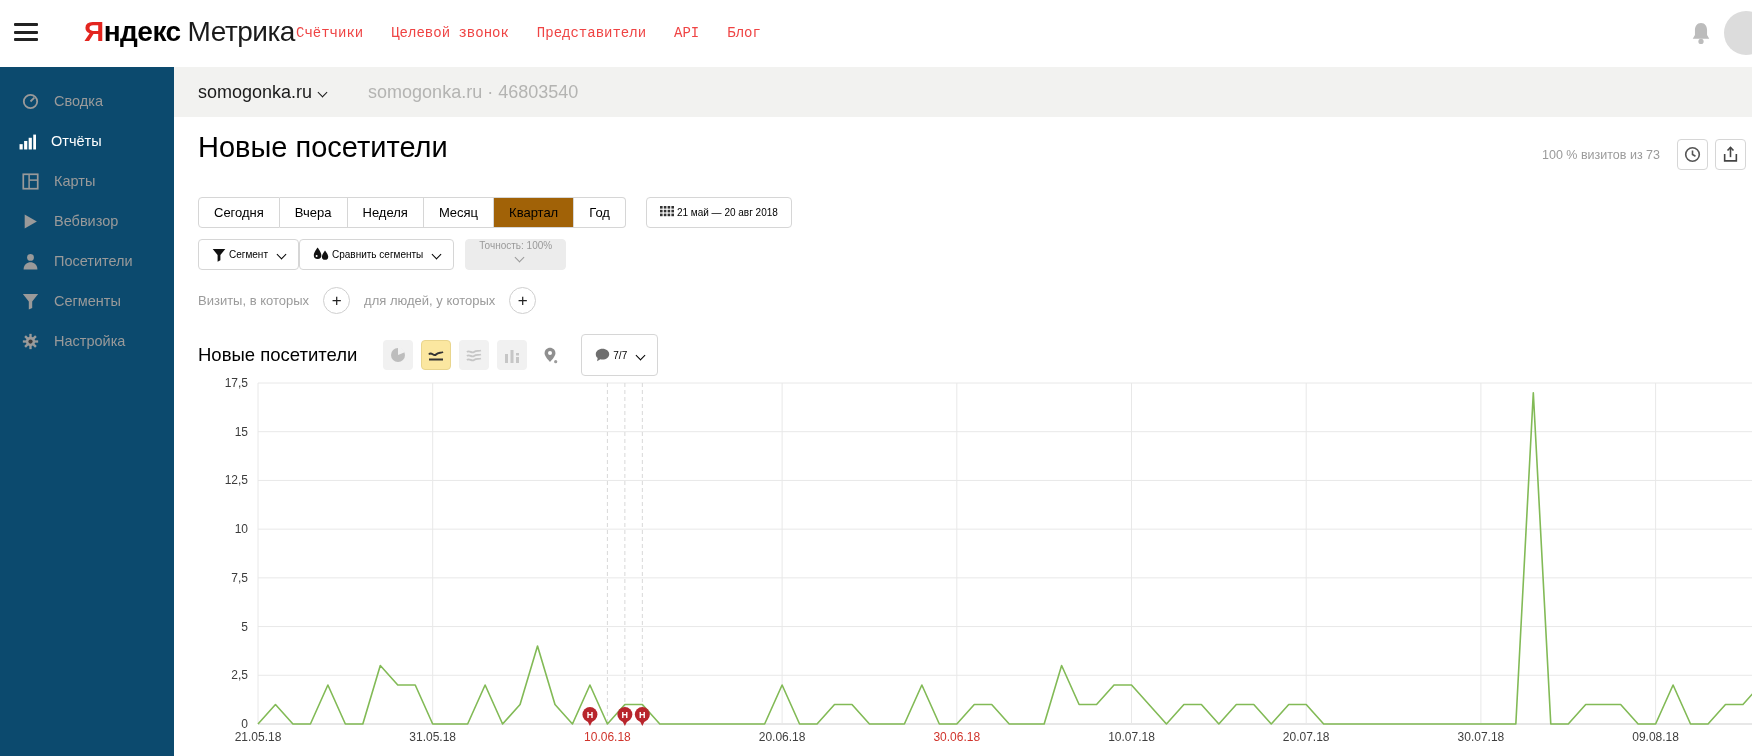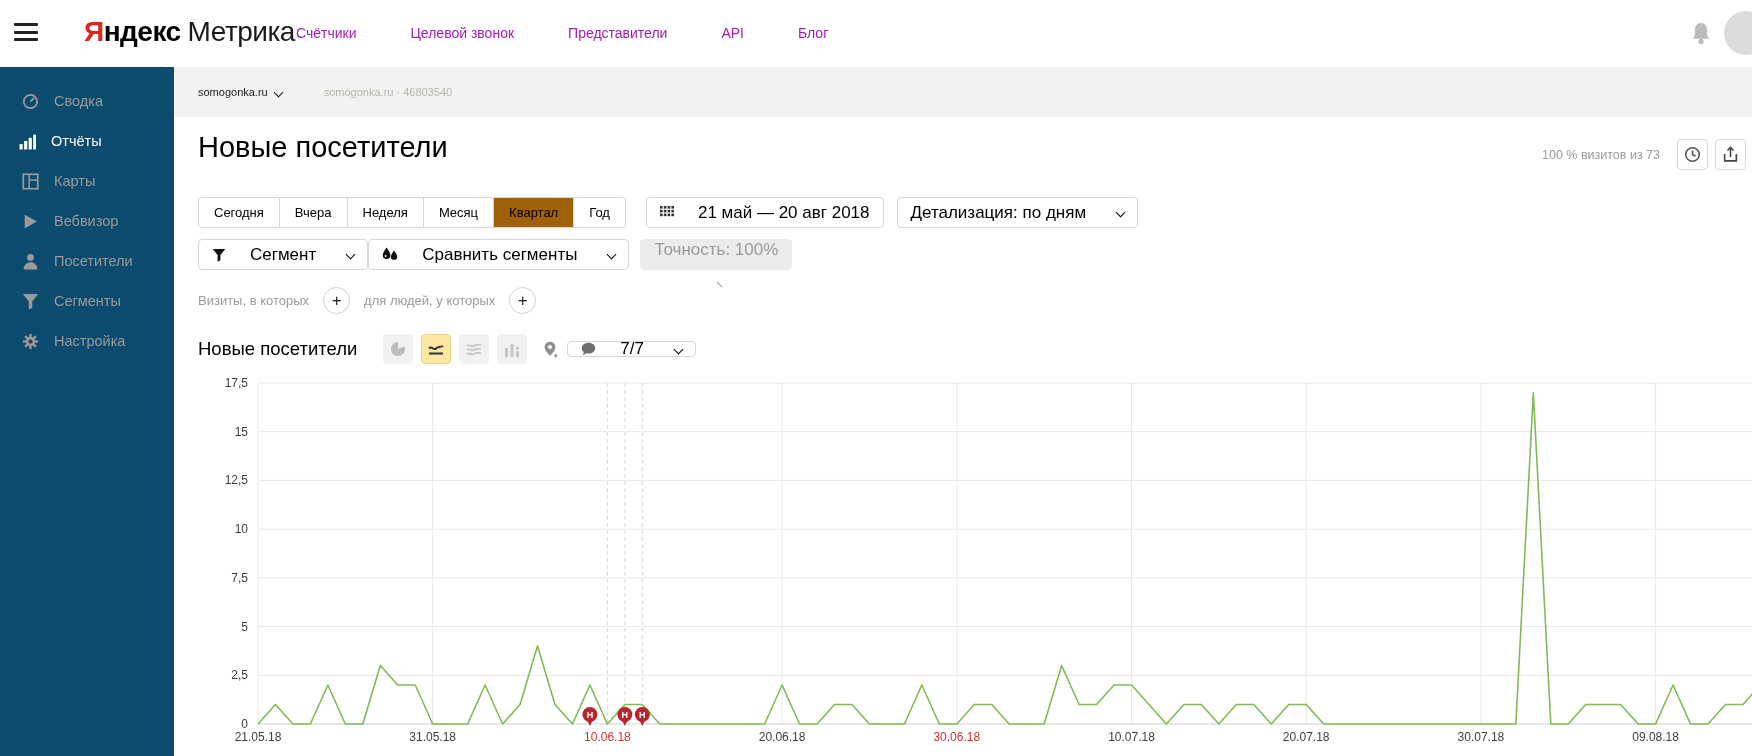--- a/index.html
+++ b/index.html
@@ -6,32 +6,32 @@
   body{width:1752px;height:756px;position:relative;overflow:hidden;background:#fff;
        font-family:"Liberation Sans",sans-serif;color:#000;}
   
   .header{position:absolute;top:0;left:0;right:0;height:67px;background:#fff;z-index:5;}
   .burger{position:absolute;left:14px;top:23px;width:24px;height:20px;cursor:pointer;}
   .burger i{display:block;height:3px;background:#222;margin-bottom:4.5px;border-radius:1px;}
   .logo{position:absolute;left:84px;top:16px;font-size:28px;letter-spacing:-0.5px;white-space:nowrap;}
   .logo .ya{color:#e3251f;font-weight:700;}
   .logo .ndex{color:#000;font-weight:700;}
   .logo .product{color:#1a1a1a;font-weight:400;margin-left:7px;}
-  .topnav{position:absolute;left:296px;top:25px;display:flex;gap:54px;font-size:14px;color:#a21caf;}
+  .topnav{position:absolute;left:296px;top:25px;display:flex;gap:28px;font-size:14px;color:#ef4444;font-family:Liberation Mono, monospace;}
   .topnav span{cursor:pointer;white-space:nowrap;}
   .bell{position:absolute;right:40px;top:21px;width:22px;height:24px;cursor:pointer;}
   .avatar{position:absolute;right:-16px;top:11px;width:44px;height:44px;border-radius:50%;background:#dcdcdc;}
   
   .sidebar{position:absolute;top:67px;left:0;width:174px;bottom:0;background:#0c4a6e;padding-top:14px;box-sizing:border-box;z-index:4;}
   .side-item{display:flex;align-items:center;gap:15px;padding:11.5px 0 11.5px 22px;color:#9a9a9a;font-size:14.5px;cursor:pointer;}
   .side-item svg{flex:0 0 auto;}
   .side-item.active{color:#fff;padding-left:19px;}
   
   .counterbar{position:absolute;left:174px;top:67px;right:0;height:50px;background:#f2f2f0;
-              display:flex;align-items:center;padding-left:24px;gap:42px;font-size:11px;box-sizing:border-box;}
+              display:flex;align-items:center;padding-left:24px;gap:42px;font-size:18px;box-sizing:border-box;}
   .counter-select{color:#1a1a1a;cursor:pointer;display:flex;align-items:center;}
   .counter-desc{color:#b4b4b2;}
   .caret{width:6px;height:6px;border-right:1.5px solid currentColor;border-bottom:1.5px solid currentColor;
          display:inline-block;transform:rotate(45deg);margin-left:7px;vertical-align:2px;}
   
   .main{position:absolute;left:174px;top:117px;right:0;bottom:0;background:#fff;}
   .title{position:absolute;left:24px;top:14px;font-size:29px;font-weight:400;margin:0;white-space:nowrap;}
   .meta-text{position:absolute;right:92px;top:31px;font-size:12.5px;color:#9a9a9a;white-space:nowrap;}
   .sq-btn{position:absolute;top:22px;width:31px;height:31px;border:1px solid #d6d6d6;border-radius:4px;
           background:#fff;box-sizing:border-box;display:flex;align-items:center;justify-content:center;cursor:pointer;}
@@ -41,36 +41,36 @@
   .row-periods{top:80px;}
   .row-segments{top:122px;}
   .row-filters{top:170px;}
   .row-section{top:217px;}
   .pgroup{display:inline-flex;text-align:center;}
   .pbtn{height:31px;padding:0 15px;border:1px solid #d6d6d6;border-left:none;background:#fff;font-size:13px;
         display:flex;align-items:center;cursor:pointer;box-sizing:border-box;}
   .pbtn:first-child{border-left:1px solid #d6d6d6;border-radius:4px 0 0 4px;}
   .pbtn:last-child{border-radius:0 4px 4px 0;}
   .pbtn.selected{background:#a16207;}
-  .btn{height:31px;padding:0 13px;border:1px solid #d6d6d6;border-radius:4px;background:#fff;font-size:17px;
-       display:flex;align-items:center;gap:24px;cursor:pointer;box-sizing:border-box;white-space:nowrap;}
+  .btn{height:31px;padding:0 13px;border:1px solid #d6d6d6;border-radius:4px;background:#fff;font-size:10px;
+       display:flex;align-items:center;gap:3px;cursor:pointer;box-sizing:border-box;white-space:nowrap;}
   .btn-cal{margin-left:20px;}
   .btn-detail{margin-left:13px;}
   .btn-gray{background:#ececec;border-color:#ececec;color:#9a9a9a;margin-left:11px;flex-direction:column;}
   .row-segments .btn + .btn{}
   .filter-label{font-size:13px;color:#9b9b9b;}
   .plus-btn{width:27px;height:27px;border:1px solid #cfcfcf;border-radius:50%;background:#fff;margin:0 14px;
             display:flex;align-items:center;justify-content:center;font-size:17px;color:#222;cursor:pointer;line-height:1;}
   .section-title{font-size:18.5px;color:#000;margin:0;font-weight:400;white-space:nowrap;}
   .chart-icons{display:flex;gap:8px;margin-left:26px;align-items:center;}
   .ic{width:30px;height:30px;border-radius:4px;background:#f1f1f1;border:1px solid transparent;
       display:flex;align-items:center;justify-content:center;cursor:pointer;box-sizing:border-box;}
   .ic.selected{background:#fbe7a0;border-color:#e9d58d;}
   .ic.bare{background:transparent;}
-  .btn-comments{margin-left:2px;height:16px;}
+  .btn-comments{margin-left:16px;height:42px;}
   
   .chart-wrap{position:absolute;left:0;top:223px;width:1578px;height:416px;overflow:hidden;}
   .chart-wrap svg{display:block;}
 </style>
 </head>
 <body>
 
 <div class="header">
   <div class="burger">
       <i></i>
@@ -198,24 +198,20 @@
           <rect x="0" y="3.8" width="2.6" height="2.6"></rect>
           <rect x="3.8" y="3.8" width="2.6" height="2.6"></rect>
           <rect x="7.6" y="3.8" width="2.6" height="2.6"></rect>
           <rect x="11.4" y="3.8" width="2.6" height="2.6"></rect>
           <rect x="0" y="7.6" width="2.6" height="2.6"></rect>
           <rect x="3.8" y="7.6" width="2.6" height="2.6"></rect>
           <rect x="7.6" y="7.6" width="2.6" height="2.6"></rect>
           <rect x="11.4" y="7.6" width="2.6" height="2.6"></rect>
         </svg>
       <span>21 май — 20 авг 2018</span>
-    </div>
-    <div class="btn btn-detail">
-      <span>Детализация: по дням</span>
-      <span class="caret"></span>
     </div>
   </div>
 
   <div class="row row-segments">
     <div class="btn">
       <svg width="14" height="14" viewBox="0 0 16 16">
           <path d="M0.8 1 L15.2 1 L9.6 8 L9.6 14 L6.4 15.6 L6.4 8 Z" fill="#111"></path>
         </svg>
       <span>Сегмент</span>
       <span class="caret"></span>

